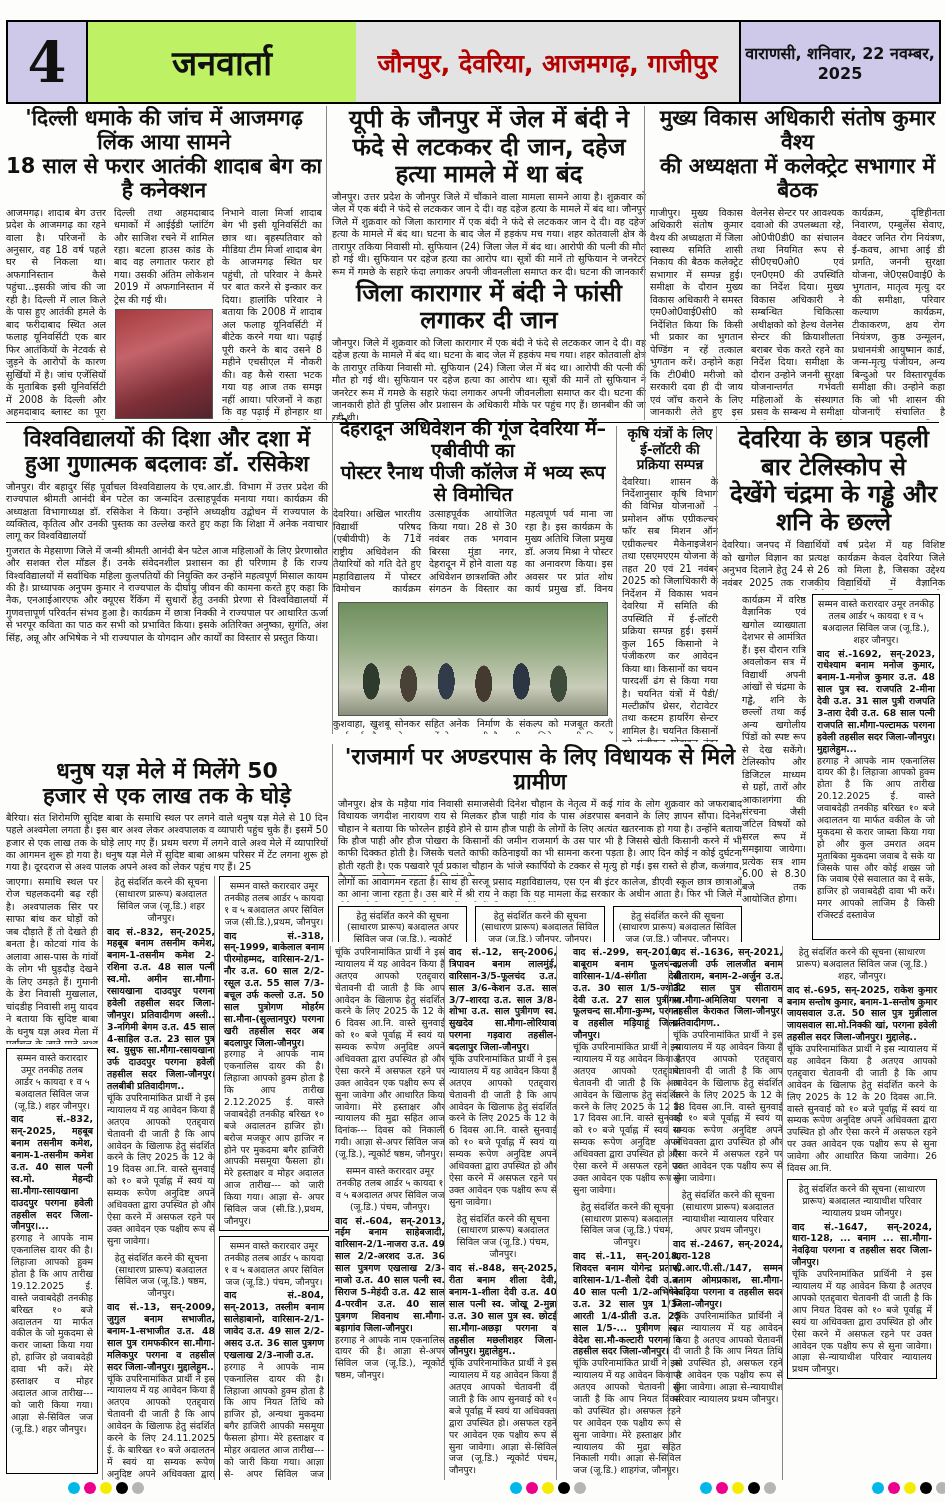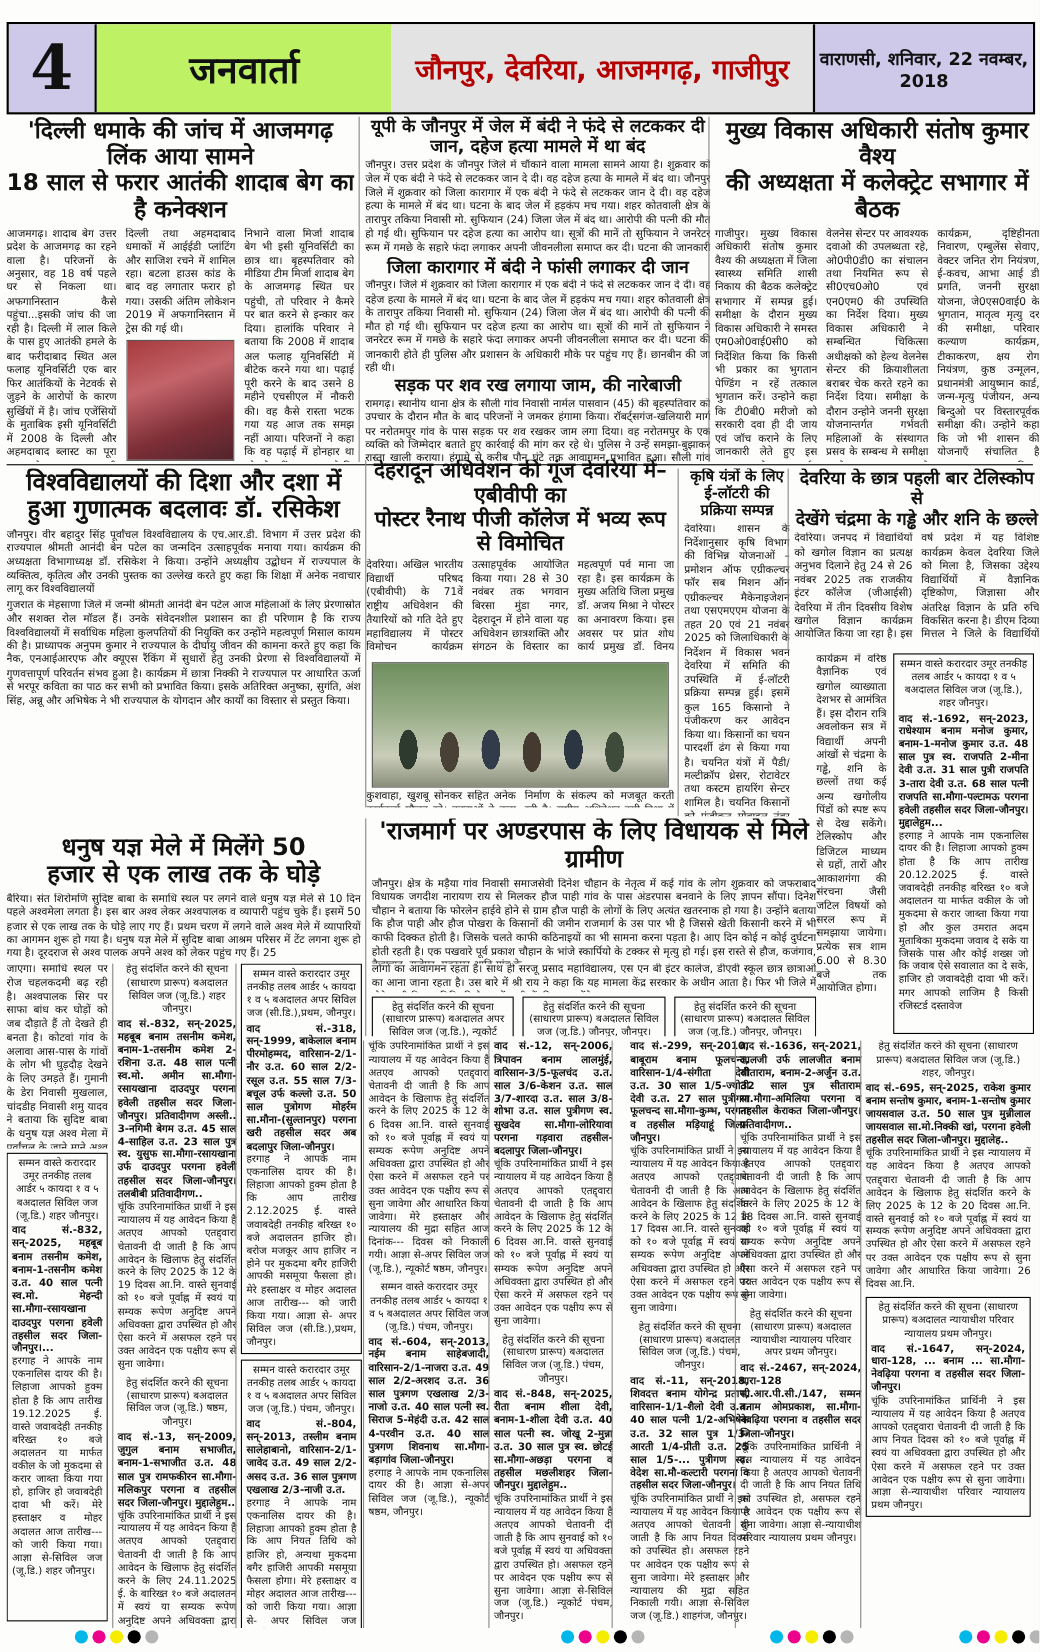--- a/index.html
+++ b/index.html
@@ -13,21 +13,21 @@
              font-size:56px;font-weight:bold;font-family:"DejaVu Serif","Liberation Serif",serif;}
   .mh-paper{width:268px;background:#bef264;display:flex;align-items:center;justify-content:center;
             font-size:34px;font-weight:bold;}
   .mh-region{flex:1;background:#e3e3e3;display:flex;align-items:center;justify-content:center;
              font-size:25px;font-weight:bold;color:#b30000;}
   .mh-date{width:198px;background:#cfc9e9;border-left:2px solid #000;display:flex;align-items:center;justify-content:center;
            font-size:16px;font-weight:bold;text-align:center;}
   
   .h-xl{font-weight:bold;text-align:center;line-height:1.15;}
   .h1a{font-size:21px;} .h1b{font-size:19px;} .h1c{font-size:22px;}
-  .h2a{font-size:16px;} .h-sm{font-size:13.5px;}
+  .h2a{font-size:24px;} .h-sm{font-size:13.5px;}
   .body-t{font-size:9.6px;line-height:1.3;}
   .cols3{column-count:3;column-gap:8px;}
   .cols2{column-count:2;column-gap:8px;}
   .vr{border-left:1px solid #888;}
   .hr{position:absolute;background:#000;height:1px;}
   .colgrid{display:flex;gap:8px;}
   .colgrid>div{flex:1;overflow:hidden;}
   
   .photo{position:relative;border:1px solid #555;}
   .photo-portrait{background:linear-gradient(160deg,#a63b3e 0%,#c4646a 35%,#7e2f38 70%,#52242c 100%);}
@@ -58,21 +58,21 @@
 </style>
 </head>
 <body>
 
 <div class="page">
 
   <div class="blk masthead">
     <div class="mh-pageno">4</div>
     <div class="mh-paper">जनवार्ता</div>
     <div class="mh-region">जौनपुर, देवरिया, आजमगढ़, गाजीपुर</div>
-    <div class="mh-date">वाराणसी, शनिवार, 22 नवम्बर, 2018</div>
+    <div class="mh-date">वाराणसी, शनिवार, 22 नवम्बर, 2025</div>
   </div>
 
   <div class="blk" style="left:6px;top:106px;width:316px;height:314px;">
     <div class="h-xl h1a">'दिल्ली धमाके की जांच में आजमगढ़ लिंक आया सामने</div>
     <div class="h-xl h1a">18 साल से फरार आतंकी शादाब बेग का है कनेक्शन</div>
     <div class="colgrid body-t just" style="height:255px;margin-top:4px;">
       <div>आजमगढ़। शादाब बेग उत्तर प्रदेश के आजमगढ़ का रहने वाला है। परिजनों के अनुसार, वह 18 वर्ष पहले घर से निकला था। अफगानिस्तान कैसे पहुंचा...इसकी जांच की जा रही है। दिल्ली में लाल किले के पास हुए आतंकी हमले के बाद फरीदाबाद स्थित अल फलाह यूनिवर्सिटी एक बार फिर आतंकियों के नेटवर्क से जुड़ने के आरोपों के कारण सुर्खियों में है। जांच एजेंसियों के मुताबिक इसी यूनिवर्सिटी में 2008 के दिल्ली और अहमदाबाद ब्लास्ट का पूरा खाका तैयार हुआ था। इसी यूनिवर्सिटी का नाम पहले</div>
       <div>
         <span>दिल्ली तथा अहमदाबाद धमाकों में आईईडी प्लांटिंग और साजिश रचने में शामिल रहा। बटला हाउस कांड के बाद वह लगातार फरार हो गया। उसकी अंतिम लोकेशन 2019 में अफगानिस्तान में ट्रेस की गई थी।</span>
         <div class="photo photo-portrait" style="width:96px;height:108px;margin:3px auto;"></div>

